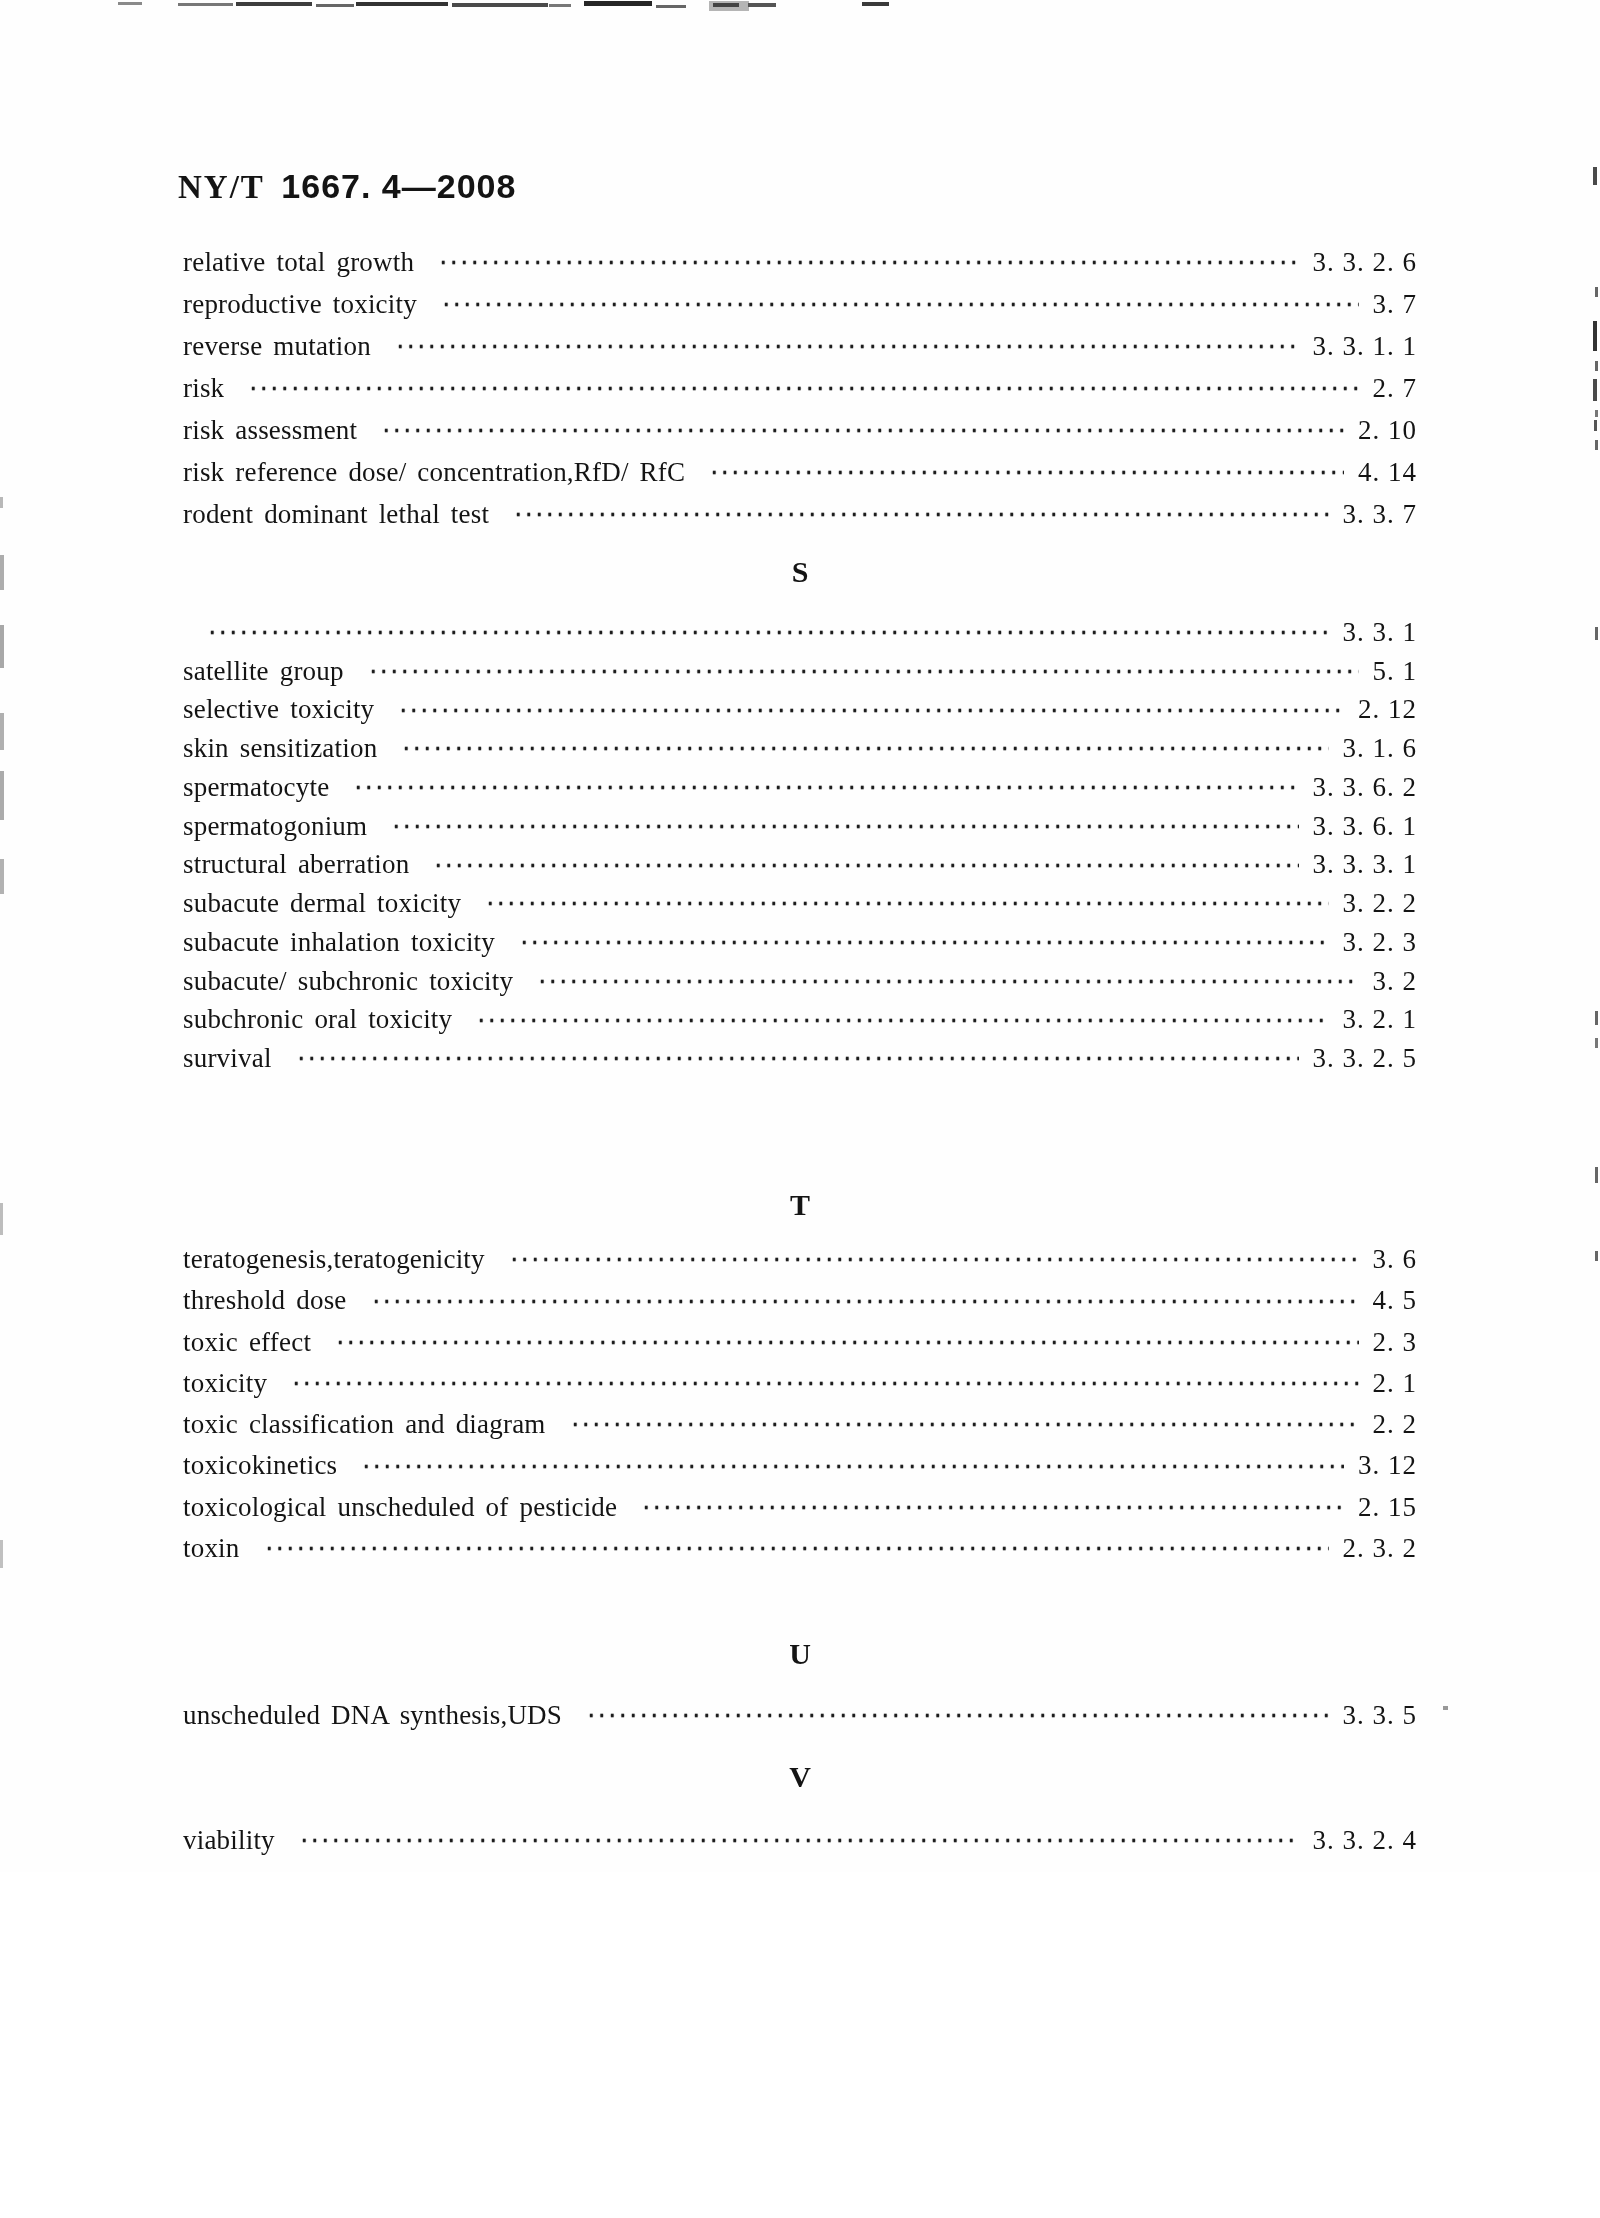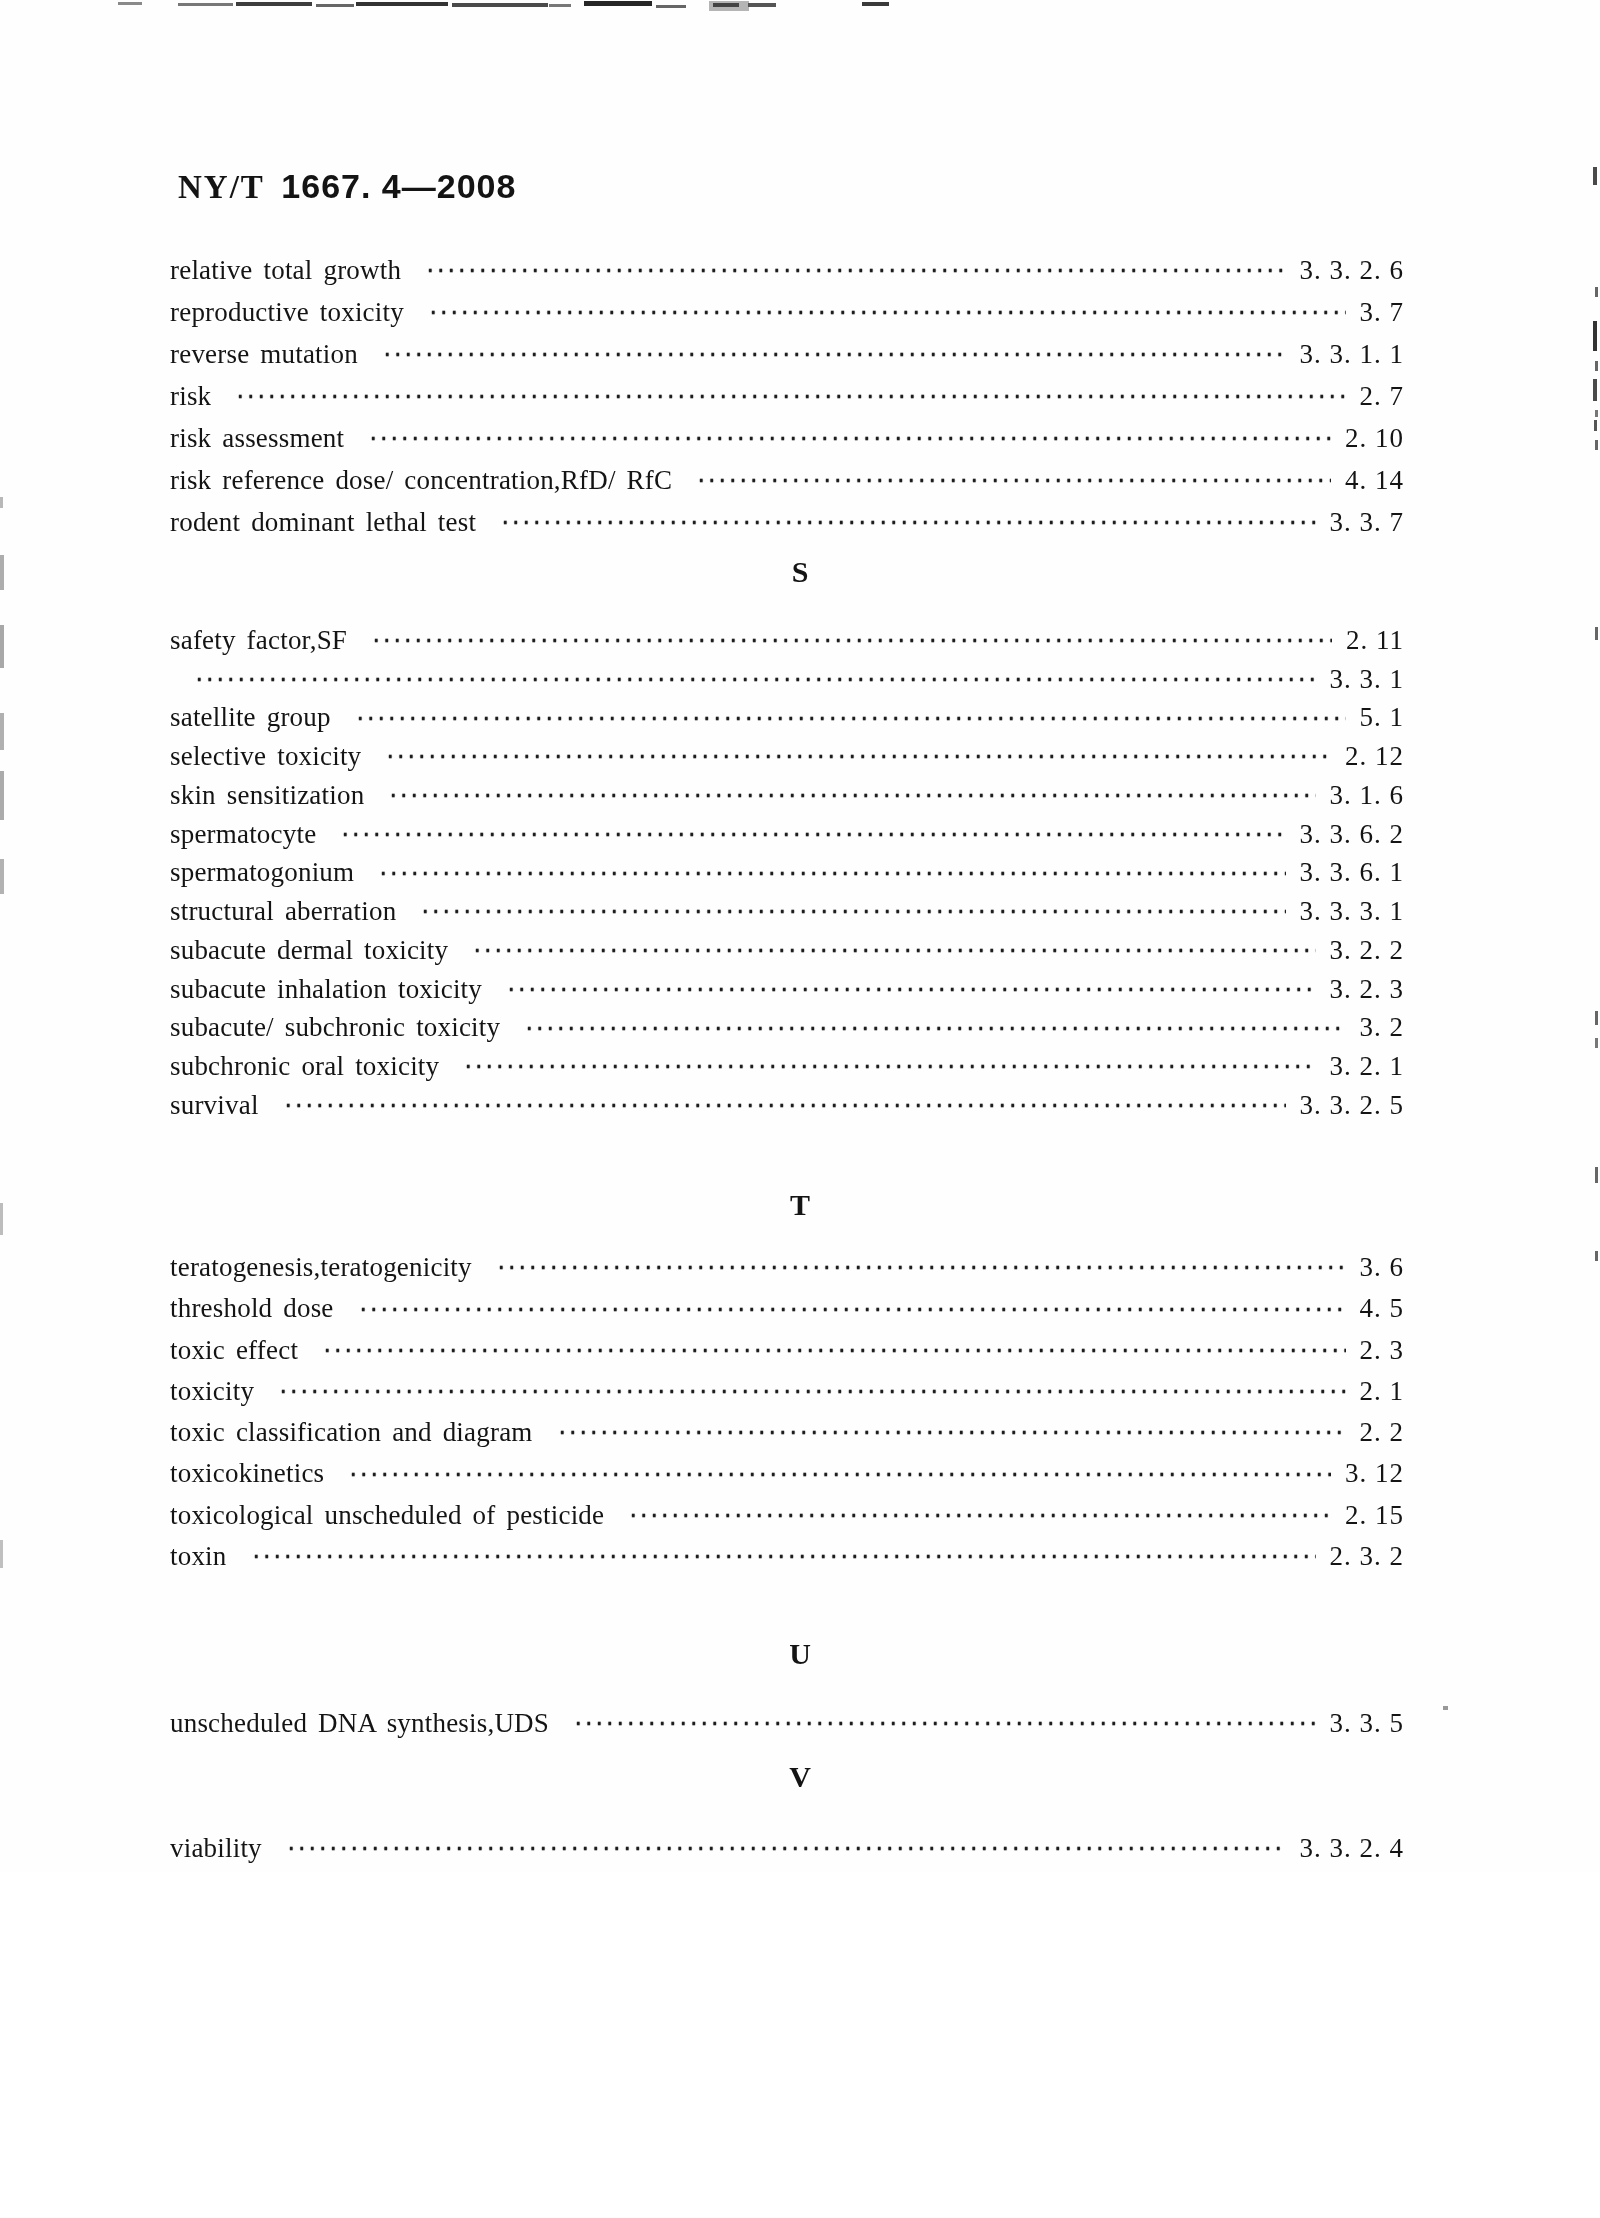--- a/index.html
+++ b/index.html
@@ -24,21 +24,21 @@
   .doc-header .number{
     font-family:"Liberation Sans", sans-serif;
     font-weight:600;letter-spacing:1px;font-size:34px;
   }
   
   .sec-heading{
     position:absolute;left:183px;width:1234px;
     text-align:center;
     font-weight:bold;font-size:30px;line-height:42px;height:42px;
   }
-  .sec-rows{position:absolute;left:170px;width:1234px;margin-top:8px;}
+  .sec-rows{position:absolute;left:183px;width:1234px;}
   .row{display:flex;align-items:center;height:var(--rh);}
   .term{white-space:pre;font-size:27px;word-spacing:4px;letter-spacing:0.2px;}
   .term-italic{font-style:italic;}
   .leader{
     flex:1;height:100%;
     margin:0 14px 0 24px;
     background-image:radial-gradient(circle, #1b1b1b 1.6px, rgba(0,0,0,0) 2.0px);
     background-size:10.5px 10.5px;
     background-repeat:repeat-x;
     background-position:left center;
@@ -104,25 +104,20 @@
           <span class="ref">4. 14</span>
         </div>
         <div class="row">
           <span class="term">rodent dominant lethal test</span>
           <span class="leader"></span>
           <span class="ref">3. 3. 7</span>
         </div>
       </div>
       <div class="sec-heading sec-h-1">S</div>
       <div class="sec-rows sec-r-1">
-        <div class="row">
-          <span class="term">safety factor,SF</span>
-          <span class="leader"></span>
-          <span class="ref">2. 11</span>
-        </div>
         <div class="row">
           <span class="leader"></span>
           <span class="ref">3. 3. 1</span>
         </div>
         <div class="row">
           <span class="term">satellite group</span>
           <span class="leader"></span>
           <span class="ref">5. 1</span>
         </div>
         <div class="row">

